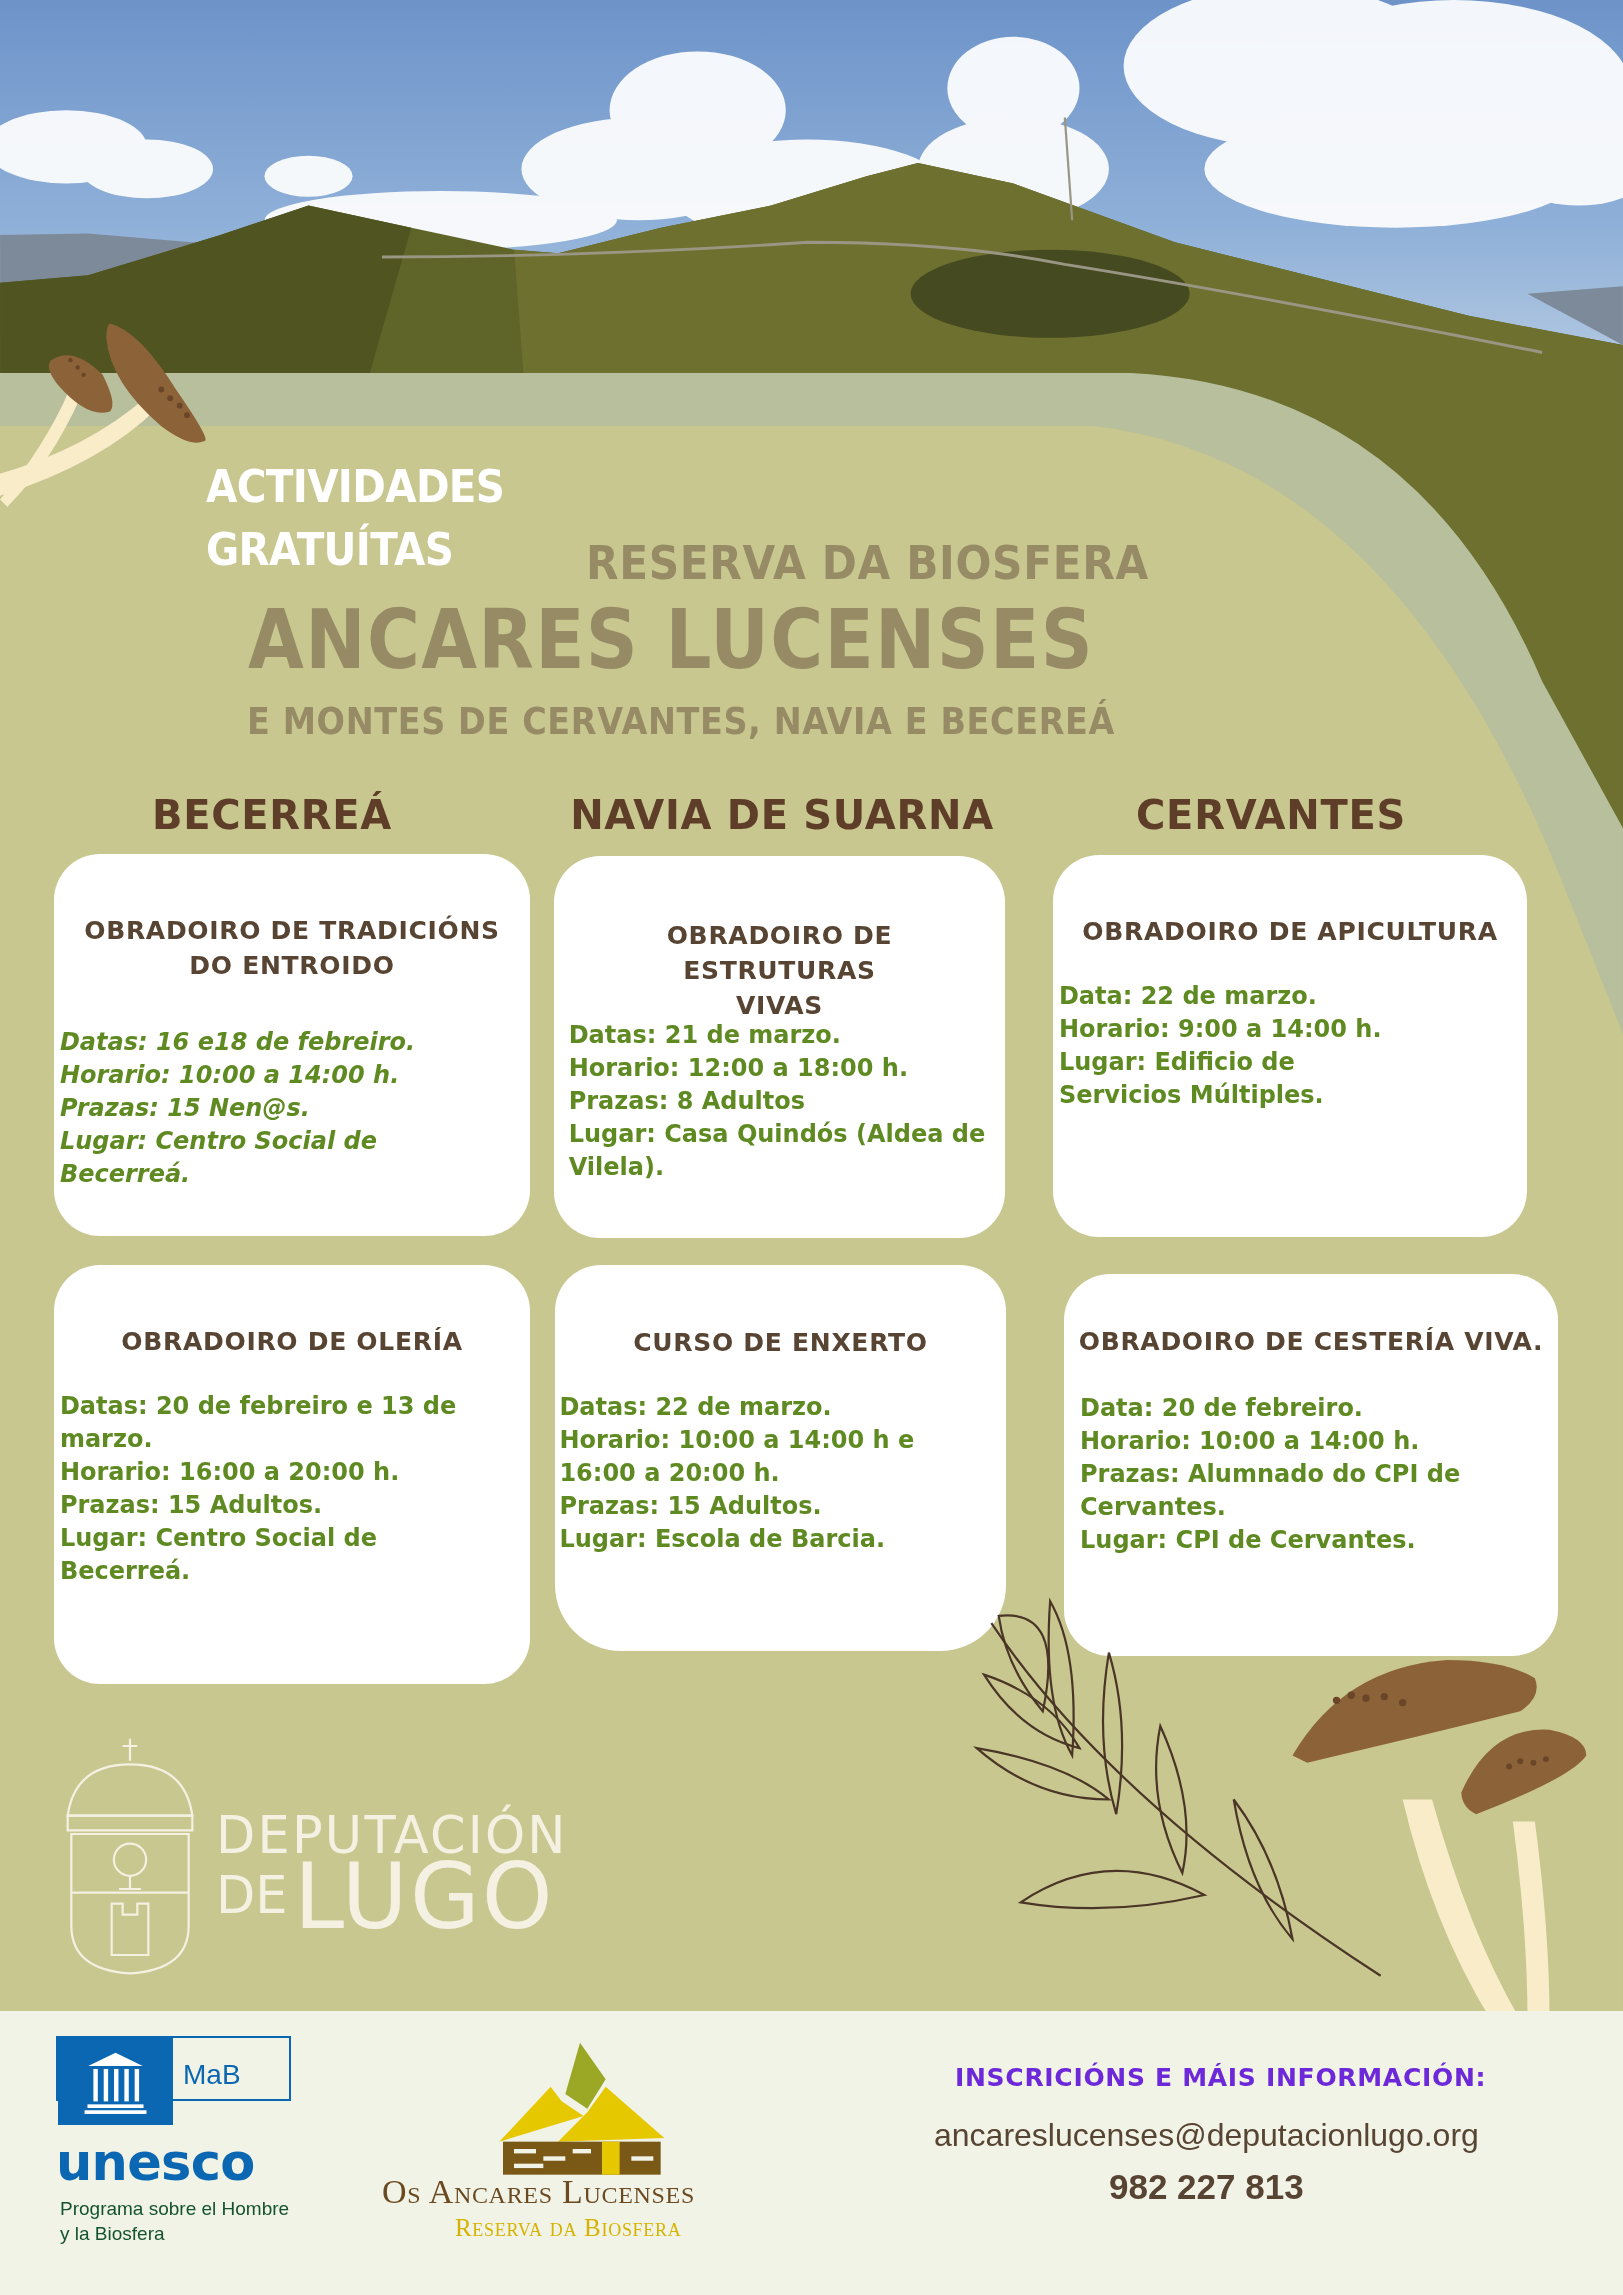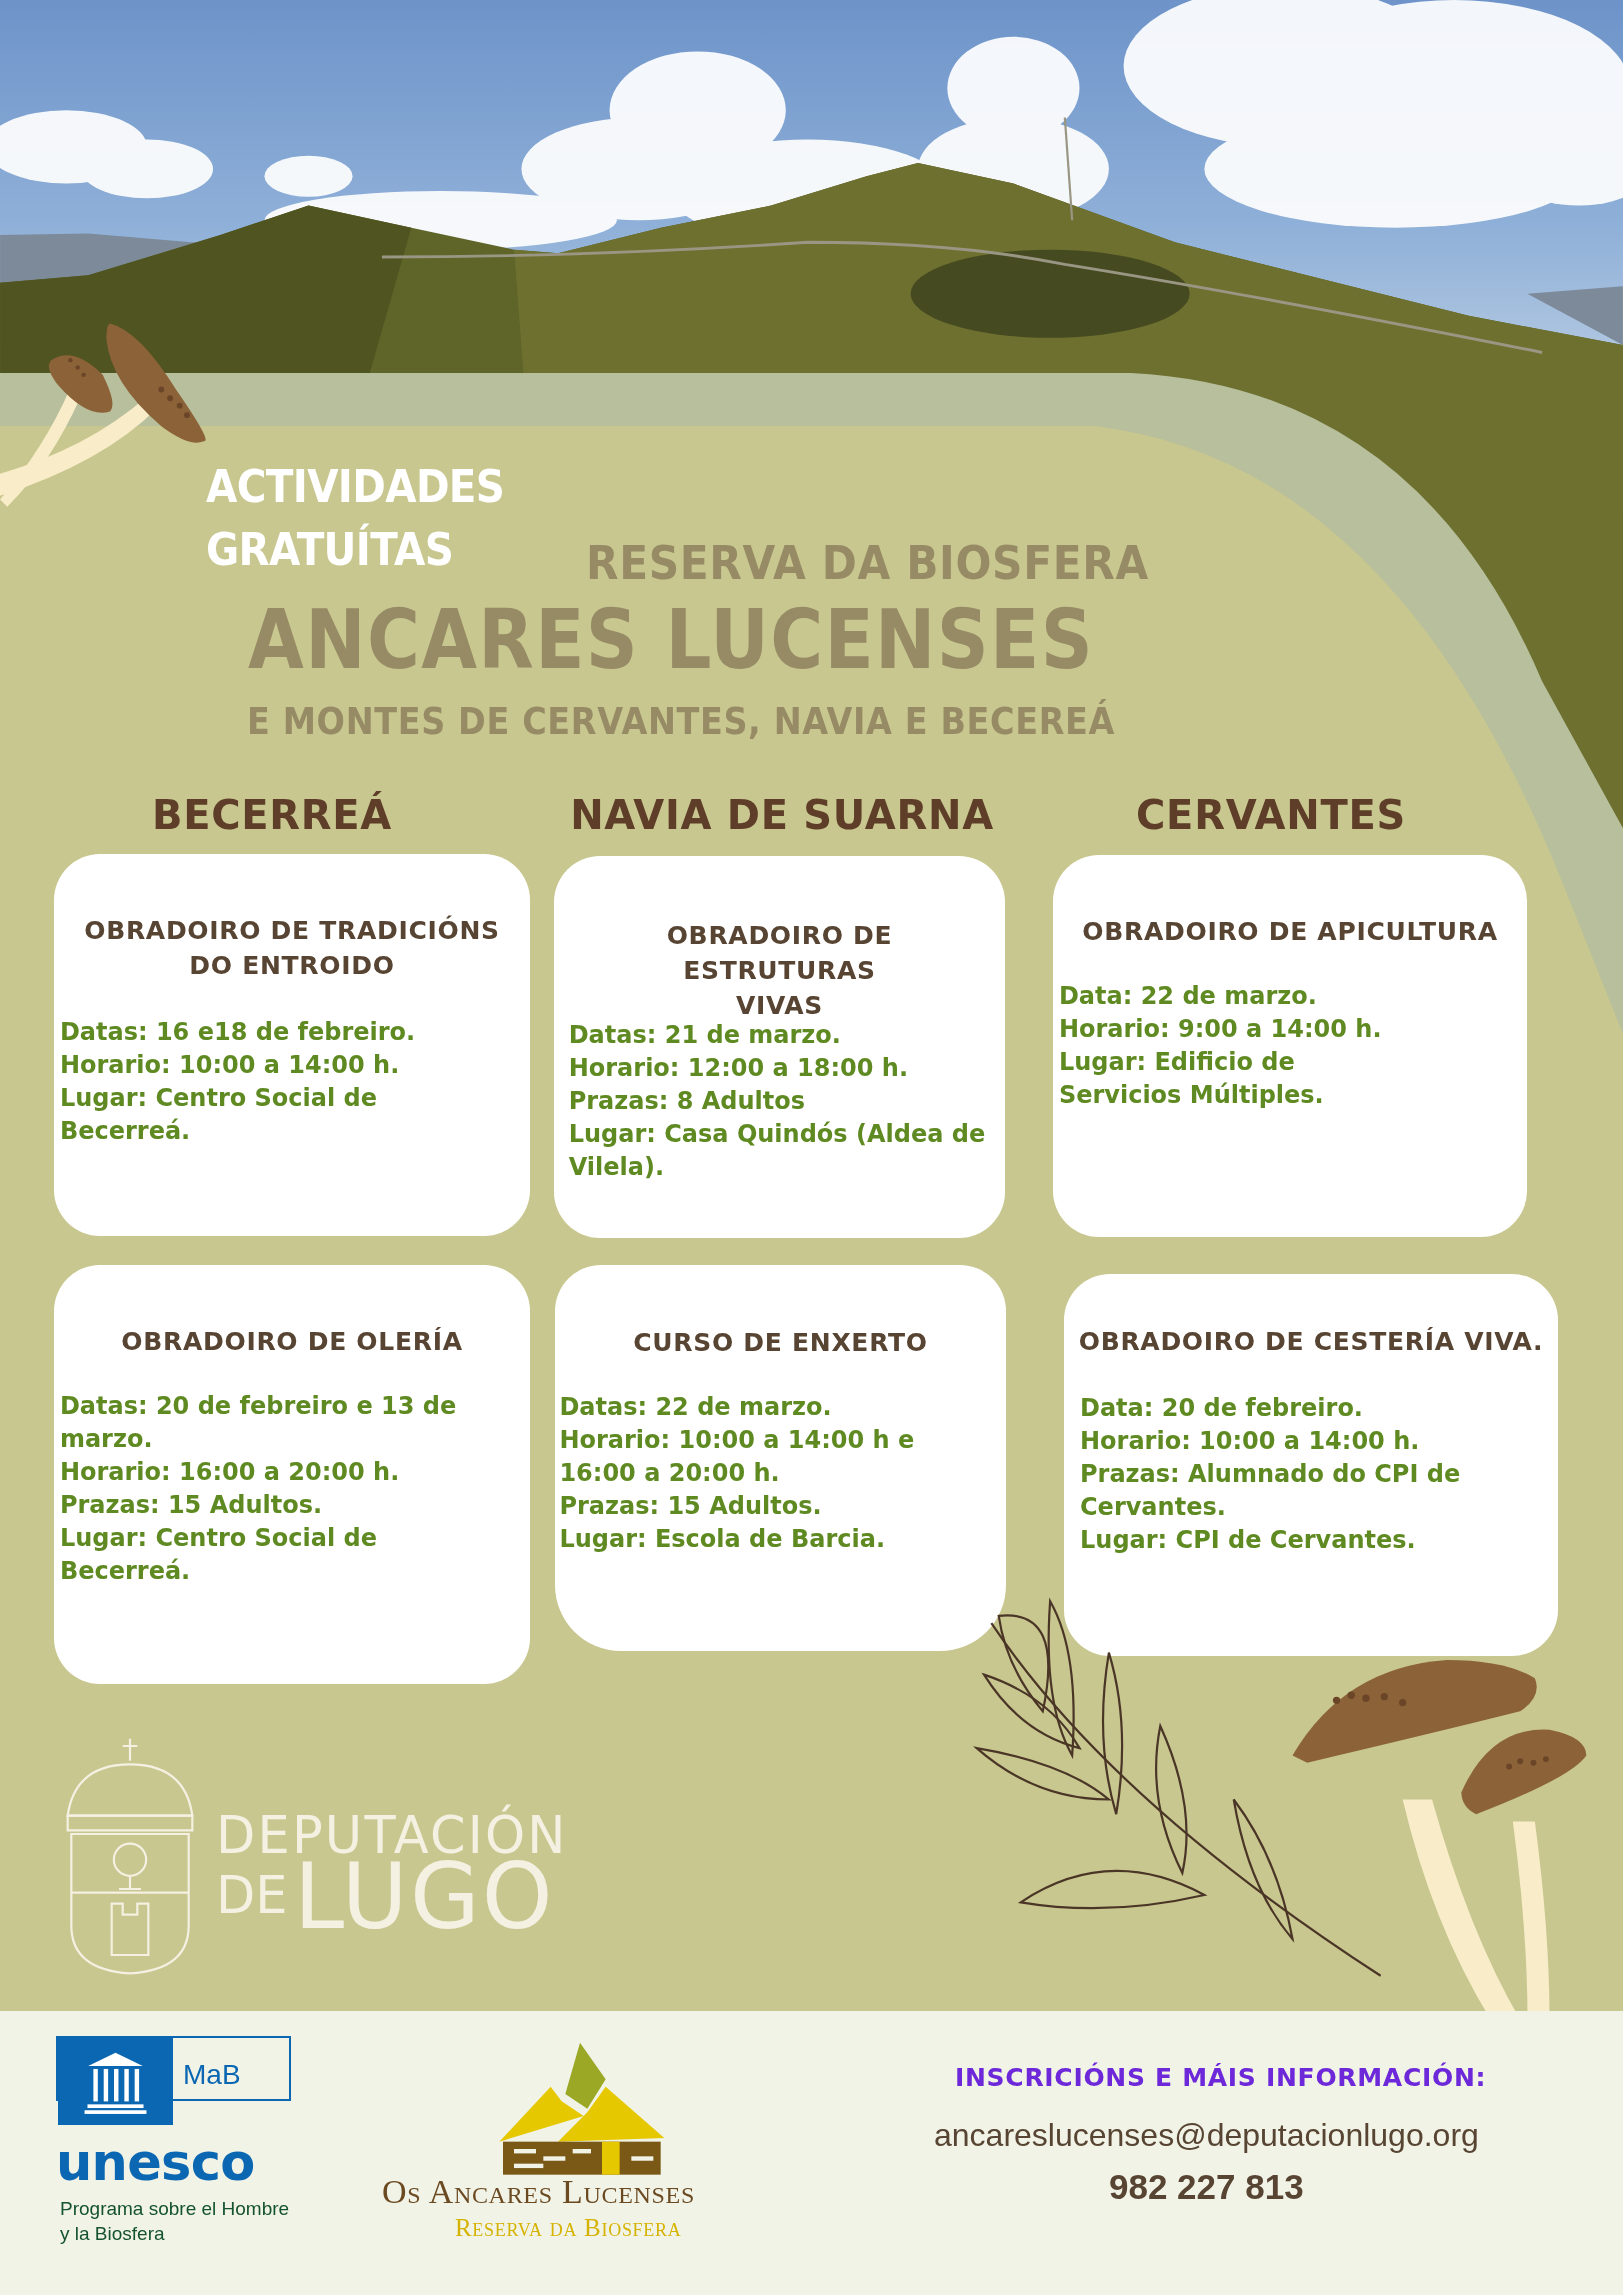--- a/index.html
+++ b/index.html
@@ -109,23 +109,24 @@
 <div class="t-res">RESERVA DA BIOSFERA</div>
 <div class="t-anc">ANCARES LUCENSES</div>
 <div class="t-mon">E MONTES DE CERVANTES, NAVIA E BECEREÁ</div>
 
 <div class="col-head" style="left:37px;">BECERREÁ</div>
 <div class="col-head" style="left:547px;">NAVIA DE SUARNA</div>
 <div class="col-head" style="left:1036px;">CERVANTES</div>
 
 <div class="card" style="left:54px;top:854px;width:476px;height:382px;">
   <div class="card-title" style="top:59px;padding:0 29px;">OBRADOIRO DE TRADICIÓNS DO ENTROIDO</div>
-  <div class="card-body" style="top:162px;">
+  <div class="card-body" style="top:172px;font-style:italic;">
     <div>Datas: 16 e18 de febreiro.</div>
     <div>Horario: 10:00 a 14:00 h.</div>
+    <div>Prazas: 15 Nen@s.</div>
     <div style="padding-right:118px;">Lugar: Centro Social de Becerreá.</div>
   </div>
 </div>
 <div class="card" style="left:554px;top:856px;width:451px;height:382px;">
   <div class="card-title" style="top:62px;padding:0 81px;">OBRADOIRO DE ESTRUTURAS VIVAS</div>
   <div class="card-body" style="top:163px;left:14.7px;">
     <div>Datas: 21 de marzo.</div>
     <div>Horario: 12:00 a 18:00 h.</div>
     <div>Prazas: 8 Adultos</div>
     <div>Lugar: Casa Quindós (Aldea de Vilela).</div>

